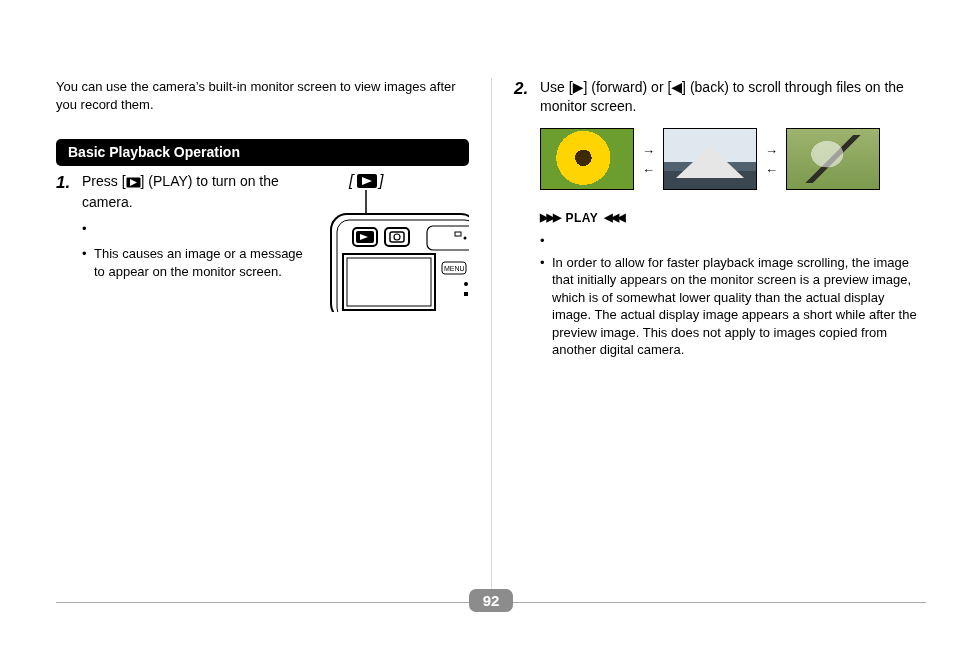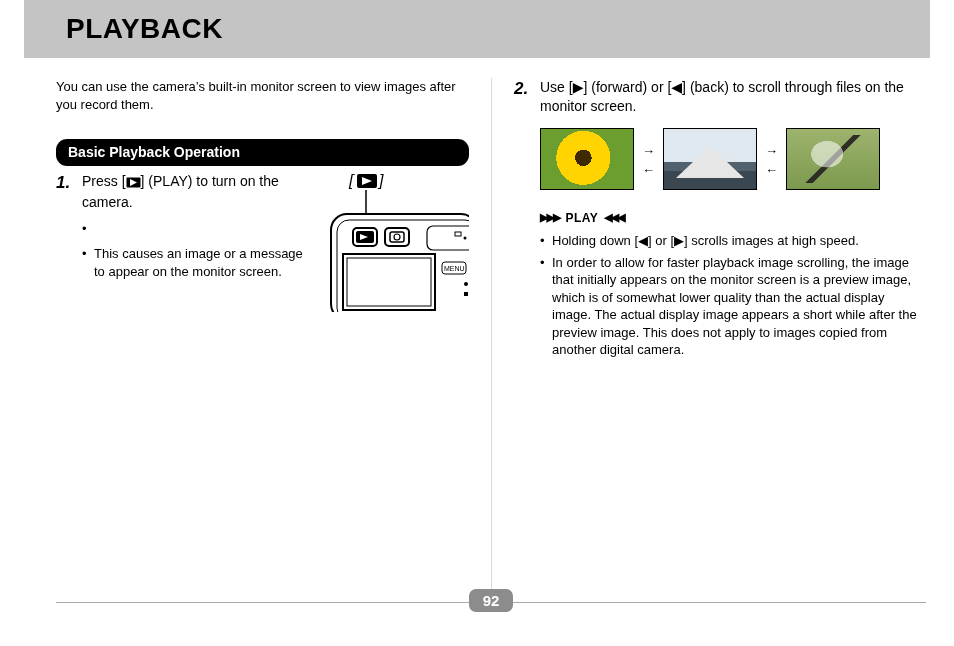--- a/index.html
+++ b/index.html
@@ -4,21 +4,21 @@
 <style>
   * { box-sizing: border-box; margin: 0; padding: 0; }
   html, body { width: 954px; height: 646px; font-family: Arial, Helvetica, sans-serif; color: #000; background: #fff; }
   .page { position: relative; width: 954px; height: 646px; }
   .header-band { position: absolute; top: 0; left: 24px; right: 24px; height: 58px; background: #c4c4c4; display: flex; align-items: center; padding-left: 42px; }
   .header-band h1 { font-size: 28px; font-weight: 900; letter-spacing: 0.5px; }
   .content { position: absolute; top: 78px; left: 56px; right: 28px; bottom: 54px; display: flex; justify-content: space-between; }
   .col { flex: 1 1 50%; padding-right: 22px; font-size: 13px; line-height: 1.35; }
   .col + .col { padding-left: 22px; padding-right: 8px; border-left: 1px solid #d9d9d9; }
   .intro { margin-bottom: 26px; }
-  .section-head { background: #000; color: #fff; font-weight: bold; font-size: 14px; padding: 4px 12px; border-radius: 11px; display: block; margin-bottom: 6px; }
+  .section-head { background: #000; color: #fff; font-weight: bold; font-size: 14px; padding: 4px 12px; border-radius: 5px; display: block; margin-bottom: 6px; }
   .section-sub { margin-bottom: 18px; }
   .step { display: flex; align-items: flex-start; margin-bottom: 10px; }
   .step-num { font-size: 17px; font-style: italic; font-weight: 900; color: #000; width: 26px; flex: 0 0 26px; }
   .step-body { flex: 1 1 auto; }
   .step-title { font-weight: normal; font-size: 14px; line-height: 1.35; }
   .step-row { display: flex; align-items: flex-start; gap: 16px; }
   .bullets { list-style: none; margin-top: 8px; padding-left: 0; font-size: 13px; }
   .bullets li { display: flex; margin-bottom: 8px; }
   .bullets li .dot { width: 12px; flex: 0 0 12px; }
   .cam-figure { width: 150px; flex: 0 0 150px; }
@@ -40,23 +40,20 @@
   .thumb.mountain { background: linear-gradient(#dfe8ef 0 55%, #51616e 55% 70%, #3a4750 70% 100%); position: relative; }
   .thumb.mountain::after { content:""; position:absolute; left:50%; top:55%; transform:translate(-50%,-50%); width:0; height:0; border-left:34px solid transparent; border-right:34px solid transparent; border-bottom:32px solid #e6e6e6; }
   .thumb.dragonfly { background: linear-gradient(#9db36e, #7c9a4e); position: relative; }
   .thumb.dragonfly::after { content:""; position:absolute; left:18%; top:10%; width:64%; height:80%; background: radial-gradient(ellipse at 40% 40%, rgba(255,255,255,0.55) 0 32%, transparent 33%), linear-gradient(135deg, transparent 46%, #2e2e26 47% 53%, transparent 54%); }
 </style>
 </head>
 <body>
 
 <div class="page">
 
-  <div class="header-band">
-    <h1>PLAYBACK</h1>
-  </div>
 
   <div class="content">
 
     <div class="col">
       <p class="intro">You can use the camera’s built-in monitor screen to view images after you record them.</p>
 
       <span class="section-head">Basic Playback Operation</span>
 
       <div class="step">
         <div class="step-num">1.</div>
@@ -138,21 +135,20 @@
       </div>
 
       <div class="notes-head">
         <span class="tri">▶▶▶</span>
         <span>PLAY</span>
         <span class="tri">◀◀◀</span>
       </div>
       <ul class="notes-list">
         <li>
             <span class="dot">•</span>
-            <span>Holding down [◀] or [▶] scrolls images at high speed.</span>
           </li>
         <li>
             <span class="dot">•</span>
             <span>In order to allow for faster playback image scrolling, the image that initially appears on the monitor screen is a preview image, which is of somewhat lower quality than the actual display image. The actual display image appears a short while after the preview image. This does not apply to images copied from another digital camera.</span>
           </li>
       </ul>
     </div>
 
   </div>
 

